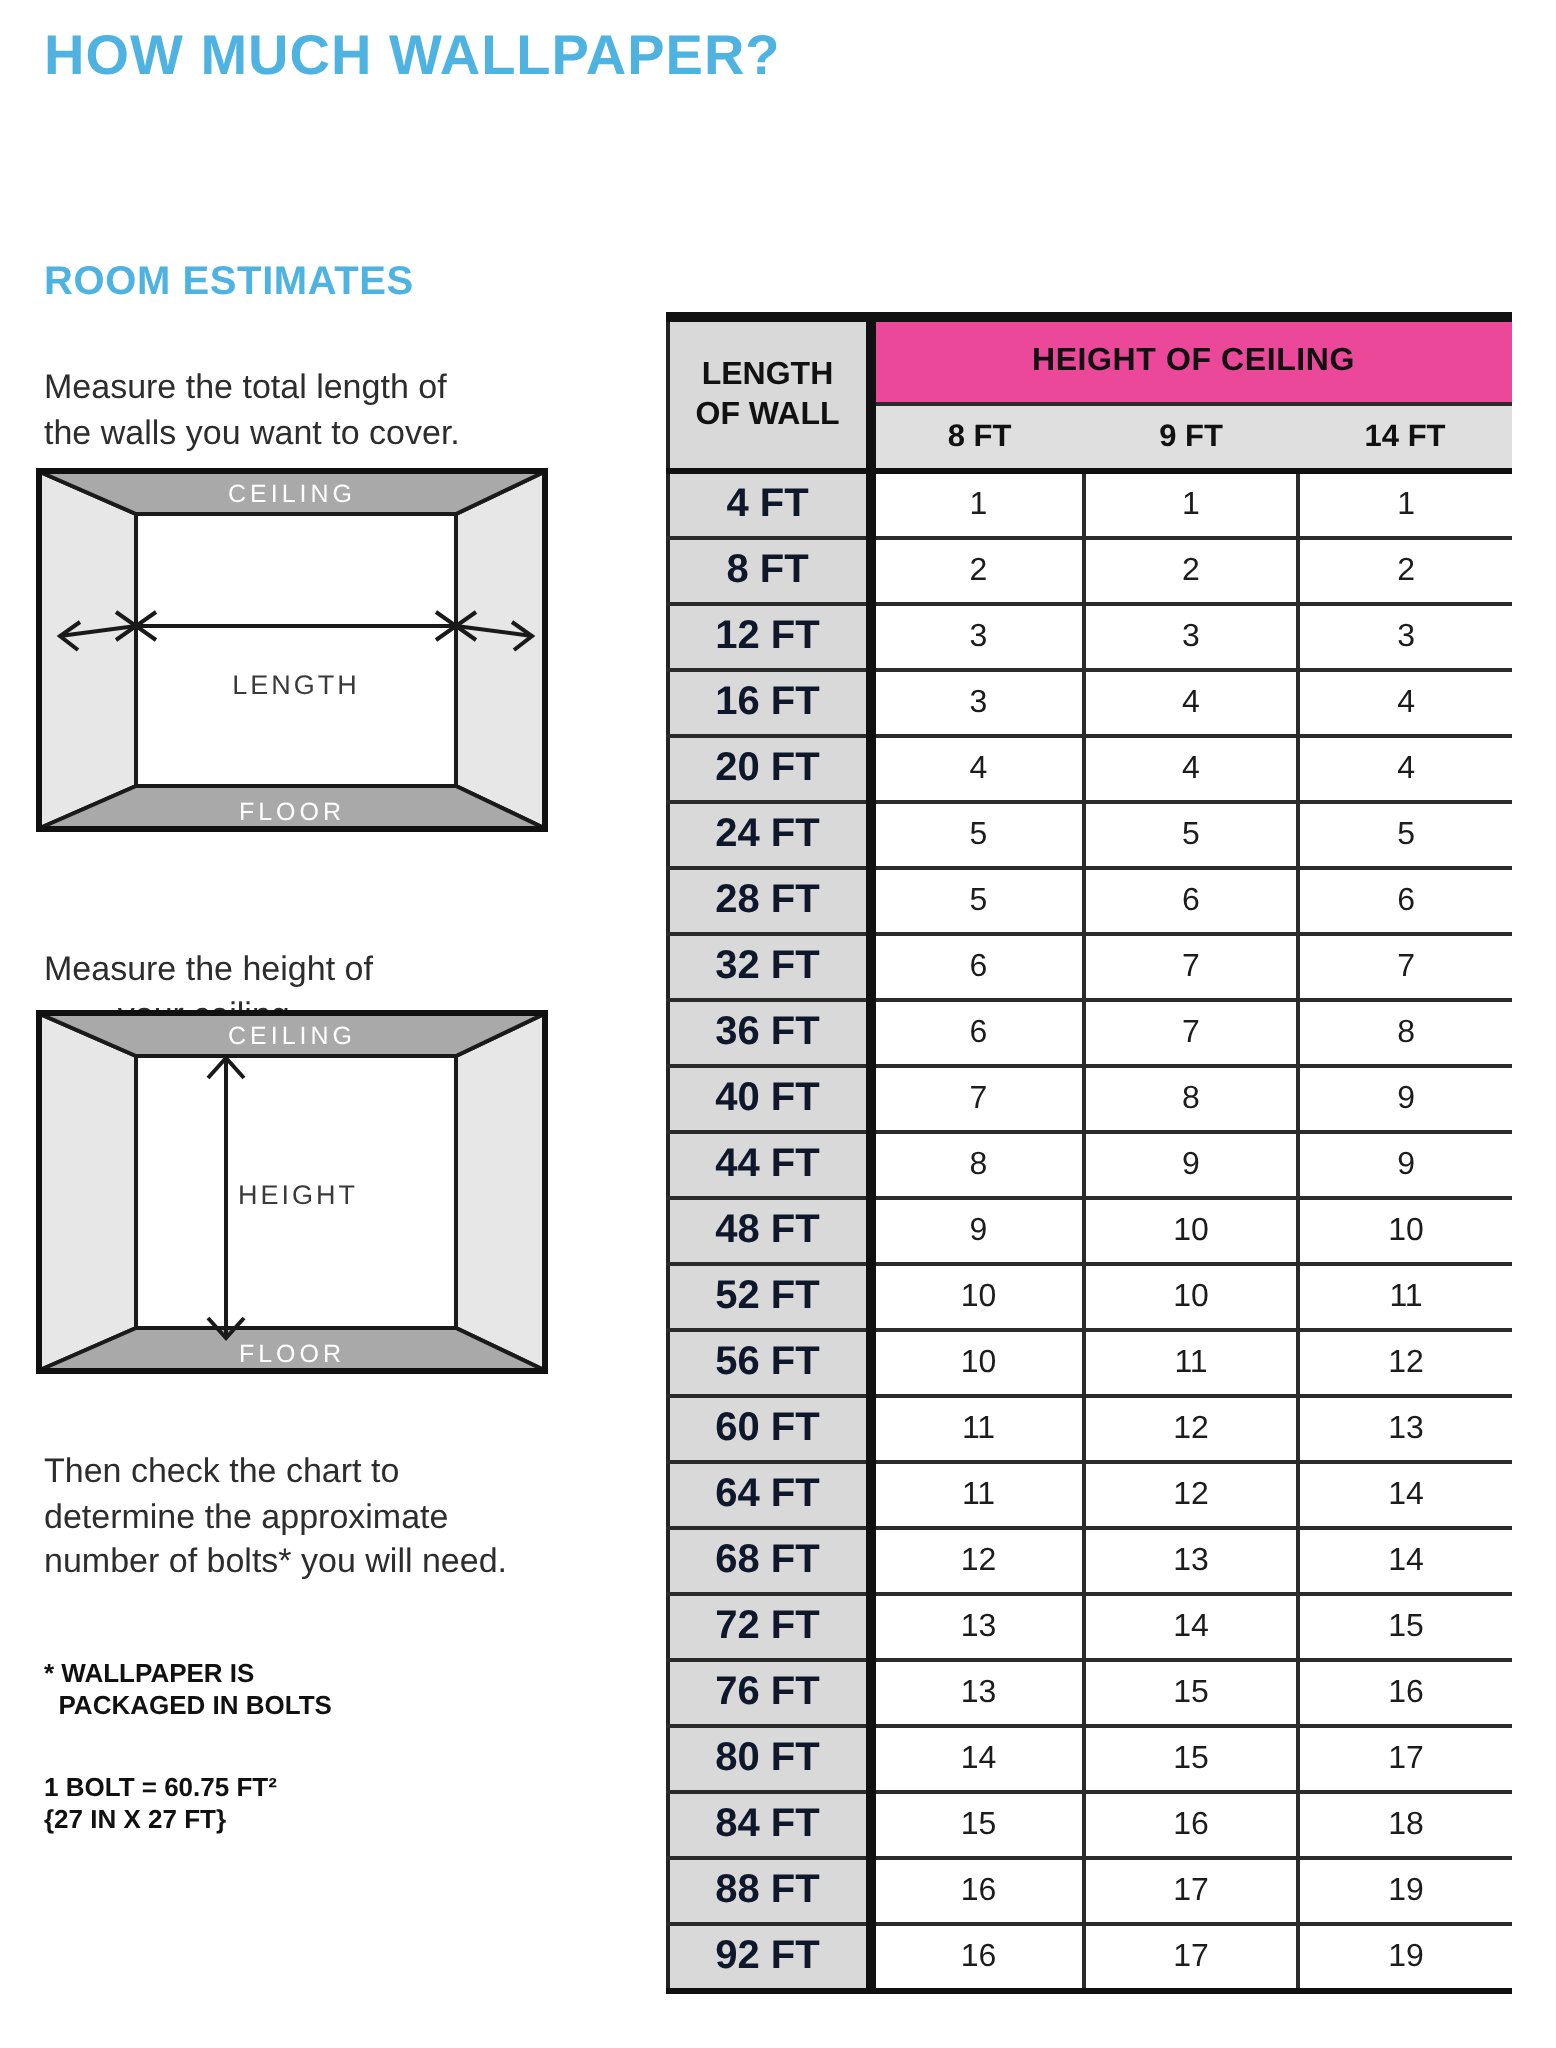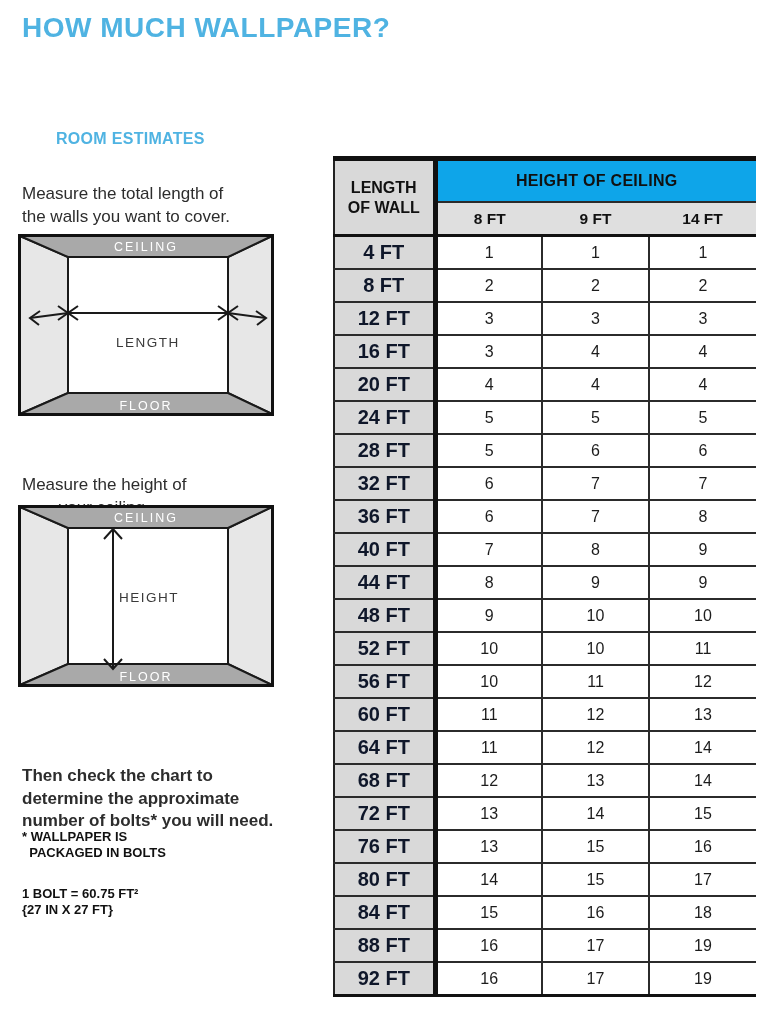--- a/index.html
+++ b/index.html
@@ -5,31 +5,31 @@
   html,body{margin:0;padding:0;background:#fff;}
   #page{
     position:relative;width:778px;height:1024px;background:#ffffff;
     font-family:"Liberation Sans", sans-serif;color:#2d2d2d;overflow:hidden;
   }
   .page-title{
     position:absolute;left:22px;top:12px;font-size:28px;font-weight:bold;
     color:#4fb3e2;letter-spacing:.5px;margin:0;
   }
   .section-heading{
-    position:absolute;font-size:16px;font-weight:bold;color:#4fb3e2;letter-spacing:.3px;margin-left:34px;
+    position:absolute;font-size:20px;font-weight:bold;color:#4fb3e2;letter-spacing:.3px;
   }
   #room-estimates-heading{left:22px;top:130px;}
   #bolts-heading{left:333px;top:130px;width:422px;text-align:center;}
   .body-text{
     position:absolute;left:22px;font-size:17px;line-height:1.33;color:#2d2d2d;
     white-space:pre-line;
   }
   #para-length{top:166px;}
   #para-height{top:457px;text-align:center;}
-  #para-chart{top:748px;font-weight:bold;}
+  #para-chart{top:708px;}
   .footnote{
     position:absolute;left:22px;font-size:13px;line-height:1.22;font-weight:bold;
     color:#111;white-space:pre;
   }
   #footnote-bolts{top:829px;}
   #footnote-bolt-size{top:886px;}
   .diagram{position:absolute;left:18px;}
   #diagram-length{top:234px;}
   #diagram-height{top:505px;}
   .diagram-label-white{fill:#ffffff;font-size:12.5px;letter-spacing:2px;}
@@ -41,21 +41,21 @@
     border-collapse:collapse;table-layout:fixed;
     border-top:5px solid #111;border-left:2px solid #222;border-bottom:3px solid #111;
     font-family:"Liberation Sans", sans-serif;
   }
   #bolts-table th,#bolts-table td{padding:0;text-align:center;vertical-align:middle;}
   th.corner-cell{
     background:#d9d9d9;border-right:5px solid #111;border-bottom:3px solid #111;
     font-size:16px;font-weight:bold;color:#111;white-space:pre-line;line-height:1.25;
   }
   th.group-header{
-    background:#0ea5e9;border-bottom:2px solid #2b2b2b;height:40px;
+    background:#ec4899;border-bottom:2px solid #2b2b2b;height:40px;
     font-size:16px;font-weight:bold;color:#111;letter-spacing:.3px;
   }
   th.col-header{
     background:#dfdfdf;border-bottom:3px solid #111;height:31px;
     font-size:15.5px;font-weight:bold;color:#111;
   }
   #bolts-table tbody th{
     background:#d9d9d9;border-right:5px solid #111;border-bottom:2px solid #2b2b2b;
     font-size:20px;font-weight:bold;color:#0f172a;height:31px;
   }

